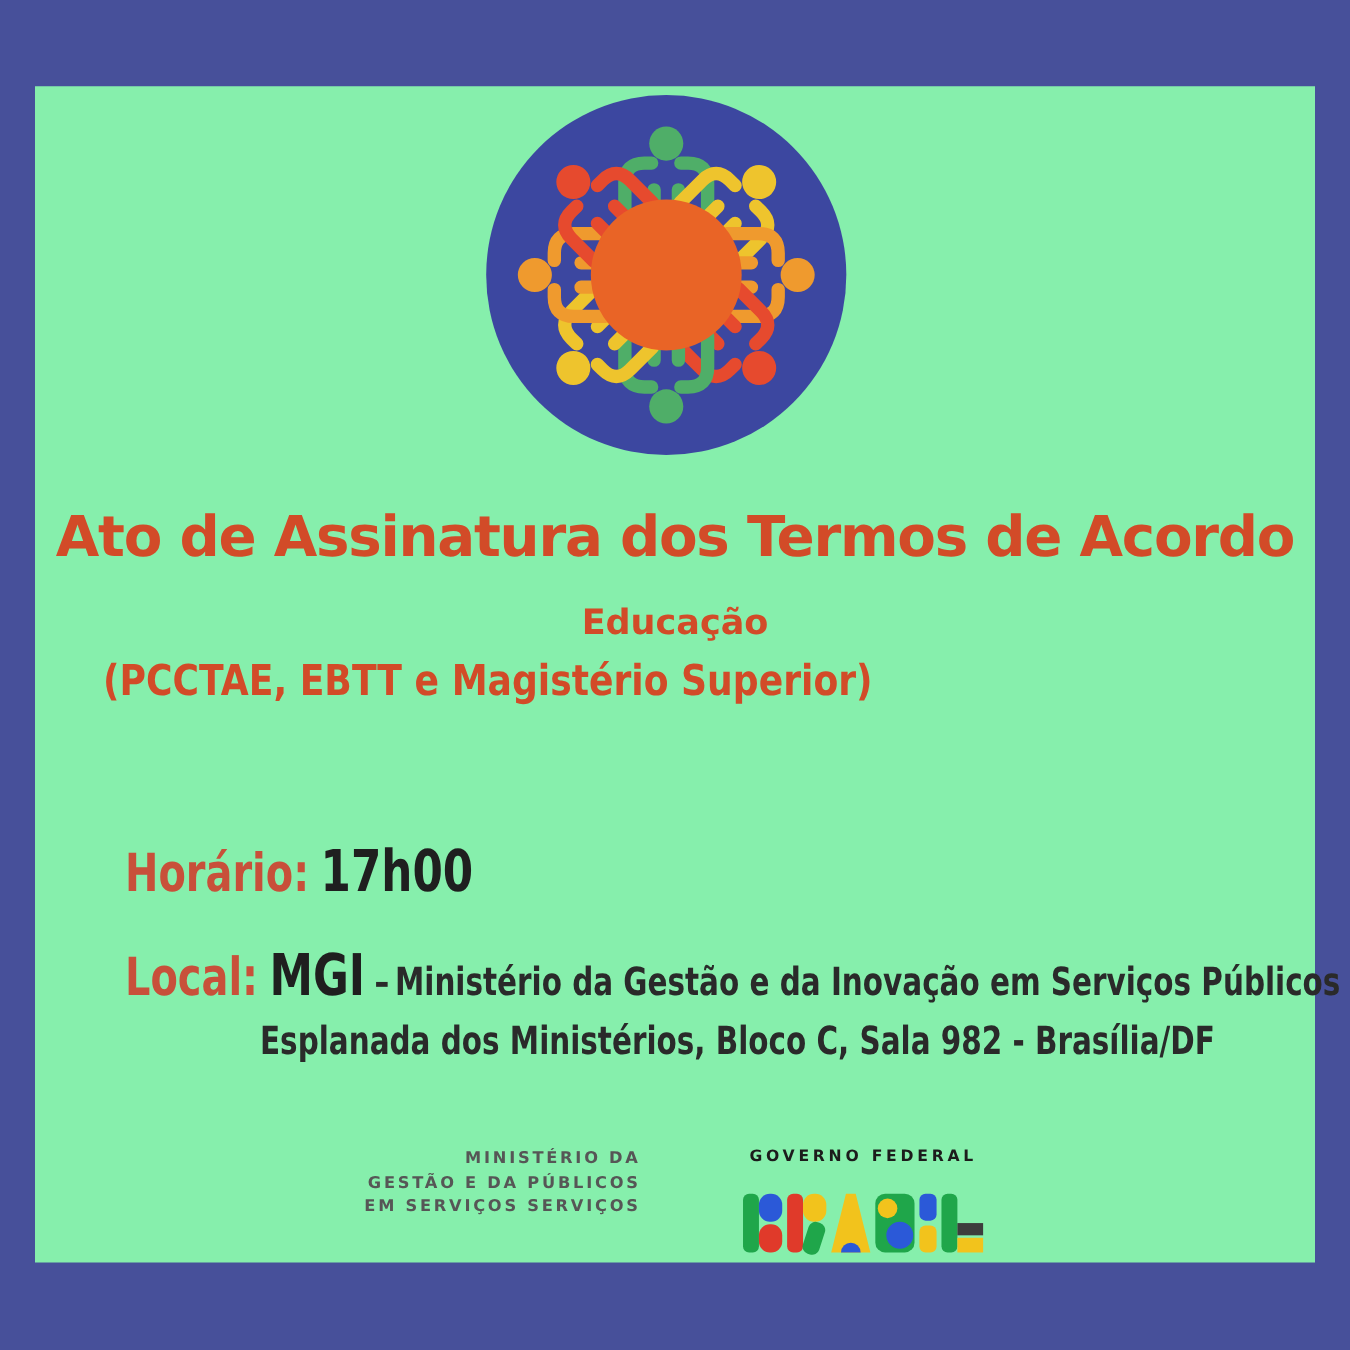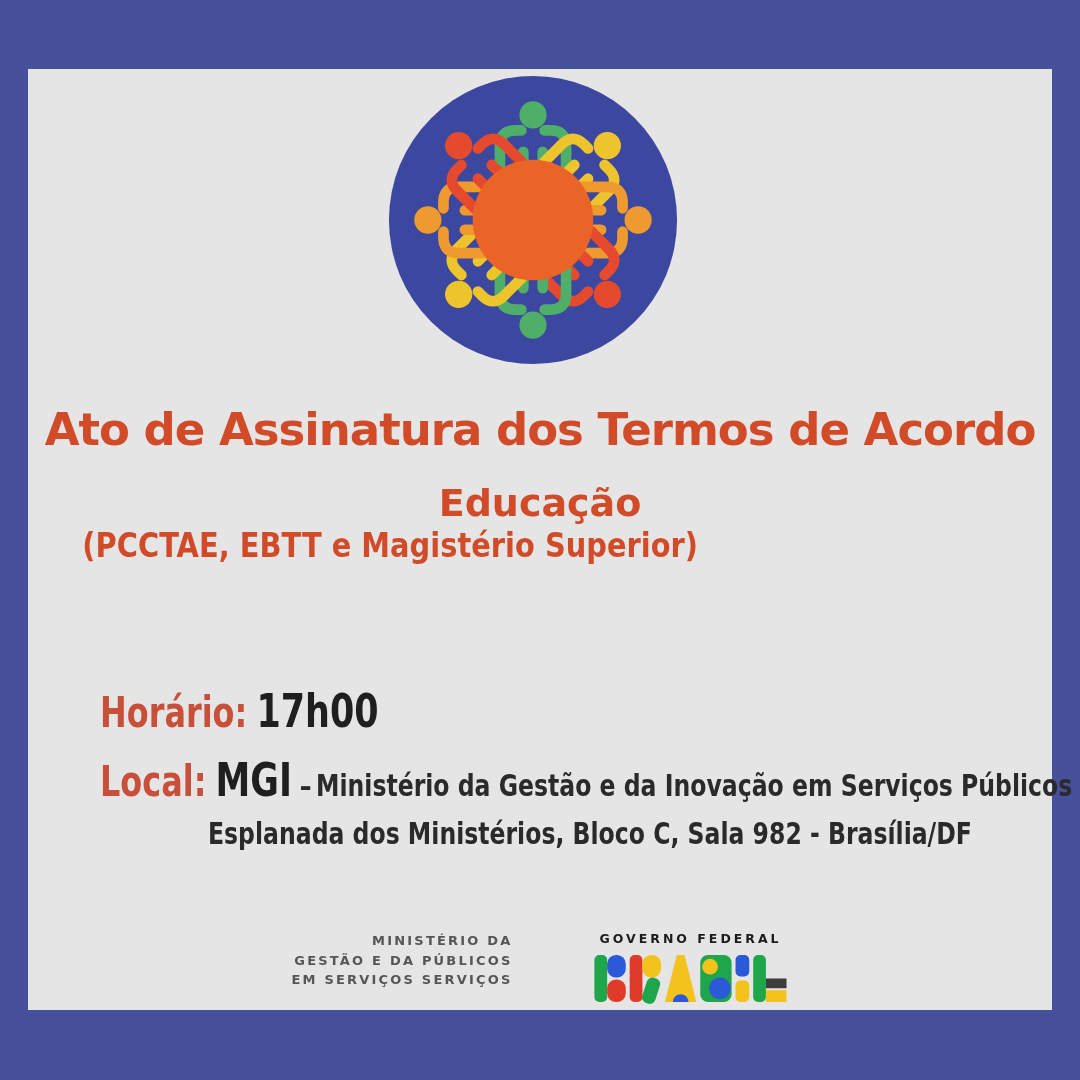--- a/index.html
+++ b/index.html
@@ -3,66 +3,66 @@
 <meta charset="utf-8">
 <style>
   html,body{margin:0;padding:0;}
   body{
     width:1080px;height:1080px;position:relative;overflow:hidden;
     background:#47509a;
     font-family:"DejaVu Sans","Liberation Sans",sans-serif;
   }
   .card{
     position:absolute;left:28px;top:69px;width:1024px;height:941px;
-    background:#e5e5e5;
+    background:#86efac;
   }
   
   .logo{
     position:absolute;top:5px;left:50%;margin-left:-153px;
     width:292px;height:292px;
   }
   
   .title{
     position:absolute;top:334px;left:0;width:100%;
     text-align:center;margin:0;
     font-size:45px;font-weight:bold;letter-spacing:-1px;
     color:#d24b28;white-space:nowrap;
   }
   .subtitle{
     position:absolute;top:412px;left:0;width:100%;
-    text-align:center;font-size:38px;font-weight:bold;color:#d24b28;
+    text-align:center;font-size:28px;font-weight:bold;color:#d24b28;
   }
   .subtitle2{
     position:absolute;top:456px;left:0;width:100%;
     text-align:left;font-size:34px;font-weight:bold;color:#d24b28;
     white-space:nowrap;
   }
   .subtitle2 .squeeze{display:inline-block;transform:scaleX(0.85);transform-origin:center;}
   
   .row{position:absolute;left:72px;white-space:nowrap;}
   .cond{display:inline-block;transform:scaleX(0.76);transform-origin:0 50%;white-space:nowrap;}
   .row-date{top:521px;}
-  .row-time{top:615px;text-align:right;}
+  .row-time{top:601px;text-align:right;}
   .row-local{top:684px;}
   .row-address{top:746px;left:180px;}
   .lbl{font-size:42px;font-weight:bold;color:#c8503a;margin-right:12px;}
   .val{font-size:46px;font-weight:bold;color:#1f1f1f;}
   .note{font-size:33px;font-weight:bold;color:#1f1f1f;margin-left:8px;}
   .small{font-size:31px;font-weight:bold;color:#2a2a2a;}
   .sep{font-size:31px;font-weight:bold;color:#2a2a2a;margin:0 6px 0 10px;}
   
   .footer{
     position:absolute;left:50%;bottom:6px;transform:translateX(-50%);
     display:flex;align-items:flex-start;gap:36px;
   }
   .ministry{
     text-align:right;font-size:13px;font-weight:bold;color:#565656;
     letter-spacing:2.2px;line-height:1.5;padding-bottom:4px;white-space:nowrap;
   }
-  .gov{display:flex;flex-direction:column;align-items:center;gap:3px;margin-left:44px;}
+  .gov{display:flex;flex-direction:column;align-items:center;gap:17px;margin-left:44px;}
   .gov-label{
     font-size:12.5px;font-weight:bold;color:#1c1c1c;letter-spacing:3px;white-space:nowrap;
   }
 </style>
 </head>
 <body>
 
 <div class="card">
 
   <div class="logo">

